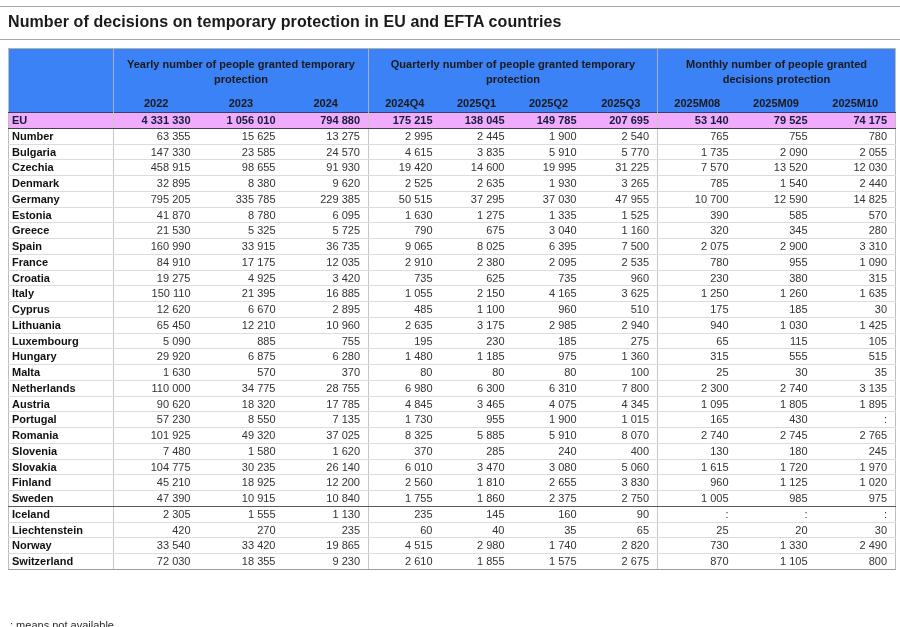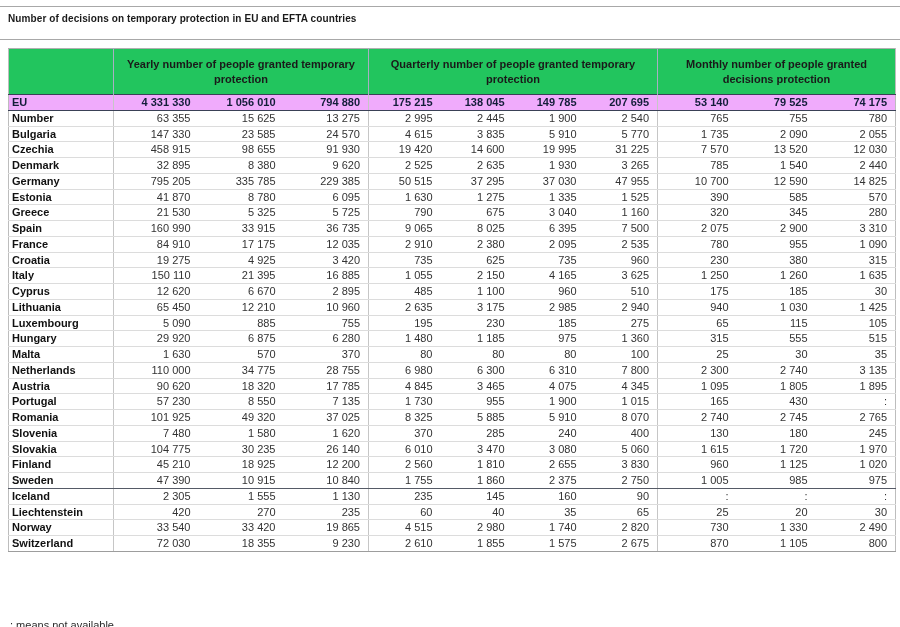--- a/index.html
+++ b/index.html
@@ -4,30 +4,30 @@
 <style>
   html,body{margin:0;padding:0;}
   body{
     width:900px;height:627px;overflow:hidden;position:relative;
     background:#ffffff;font-family:"Liberation Sans",sans-serif;
   }
   .rule{position:absolute;left:0;right:0;height:0;border-top:1px solid #a8a8a8;}
   #rule-top{top:6px;}
   #rule-under-title{top:39px;}
   #page-title{
-    position:absolute;top:13px;left:8px;font-size:10px;font-weight:bold;color:#1a1a1a;
+    position:absolute;top:13px;left:8px;font-size:16px;font-weight:bold;color:#1a1a1a;
     letter-spacing:0.1px;
   }
   #table-wrap{position:absolute;top:48px;left:8px;width:887px;}
   table{
     border-collapse:collapse;table-layout:fixed;width:887px;font-size:11px;
     border-left:1px solid #bdbdbd;border-right:1px solid #bdbdbd;border-top:1px solid #b0b0b0;
   }
   thead th{
-    background:#22c55e;font-weight:bold;color:#1a1a1a;vertical-align:middle;text-align:center;
+    background:#3b82f6;font-weight:bold;color:#1a1a1a;vertical-align:middle;text-align:center;
   }
   thead tr.group-row th{height:41px;line-height:1.3;padding:2px 12px;font-size:11px;}
   thead tr.year-row th{height:17px;padding:0 6px 1px 6px;font-size:11px;}
   thead tr.year-row{border-bottom:1.5px solid #3a4156;}
   th.group-start, td.group-start{border-left:1px solid #a9aec4;}
   tbody td.group-start{border-left:1px solid #c6c6c6;}
   tbody td{
     height:14.75px;line-height:14.75px;padding:0 8px 0 0;text-align:right;
     color:#333333;border-bottom:1px solid #dcdcdc;white-space:nowrap;overflow:hidden;
   }
@@ -66,20 +66,33 @@
         <col style="width:79px">
         <col style="width:80px">
     </colgroup>
     <thead>
         <tr class="group-row">
           <th></th>
           <th colspan="3" class="group-start">Yearly number of people granted temporary protection</th>
           <th colspan="4" class="group-start">Quarterly number of people granted temporary protection</th>
           <th colspan="3" class="group-start">Monthly number of people granted decisions protection</th>
         </tr>
+        <tr class="year-row">
+          <th></th>
+          <th class="group-start">2022</th>
+          <th>2023</th>
+          <th>2024</th>
+          <th class="group-start">2024Q4</th>
+          <th>2025Q1</th>
+          <th>2025Q2</th>
+          <th>2025Q3</th>
+          <th class="group-start">2025M08</th>
+          <th>2025M09</th>
+          <th>2025M10</th>
+        </tr>
       </thead>
     <tbody>
         <tr class="eu-row">
           <td class="country-cell">EU</td>
           <td class="group-start">4 331 330</td>
           <td>1 056 010</td>
           <td>794 880</td>
           <td class="group-start">175 215</td>
           <td>138 045</td>
           <td>149 785</td>

